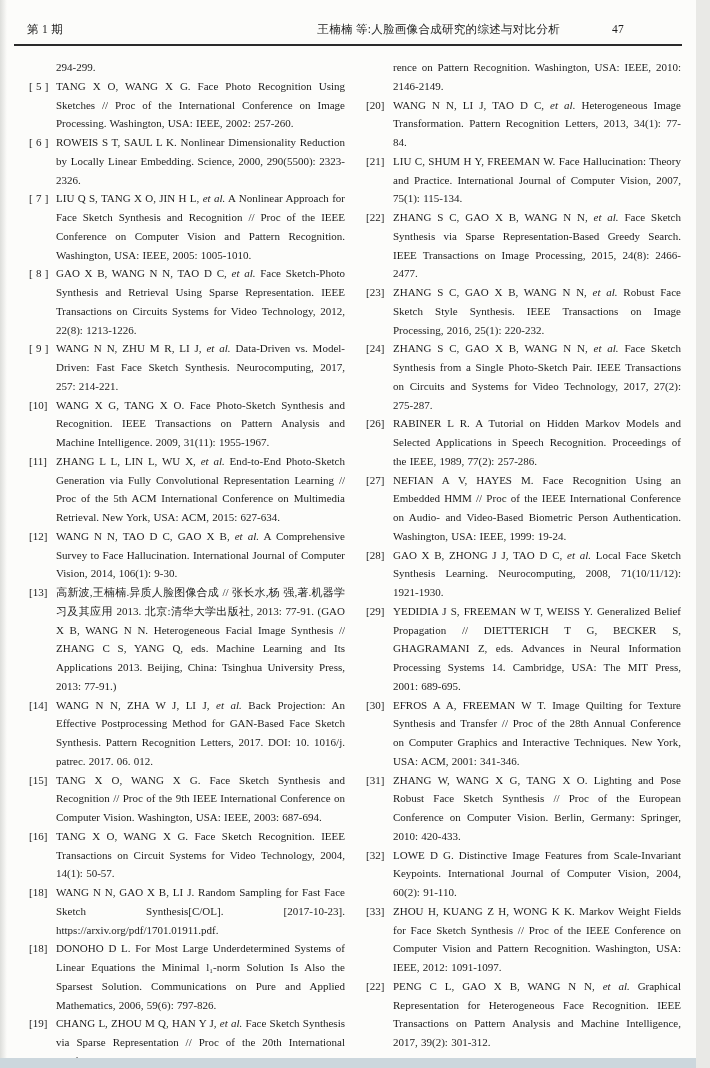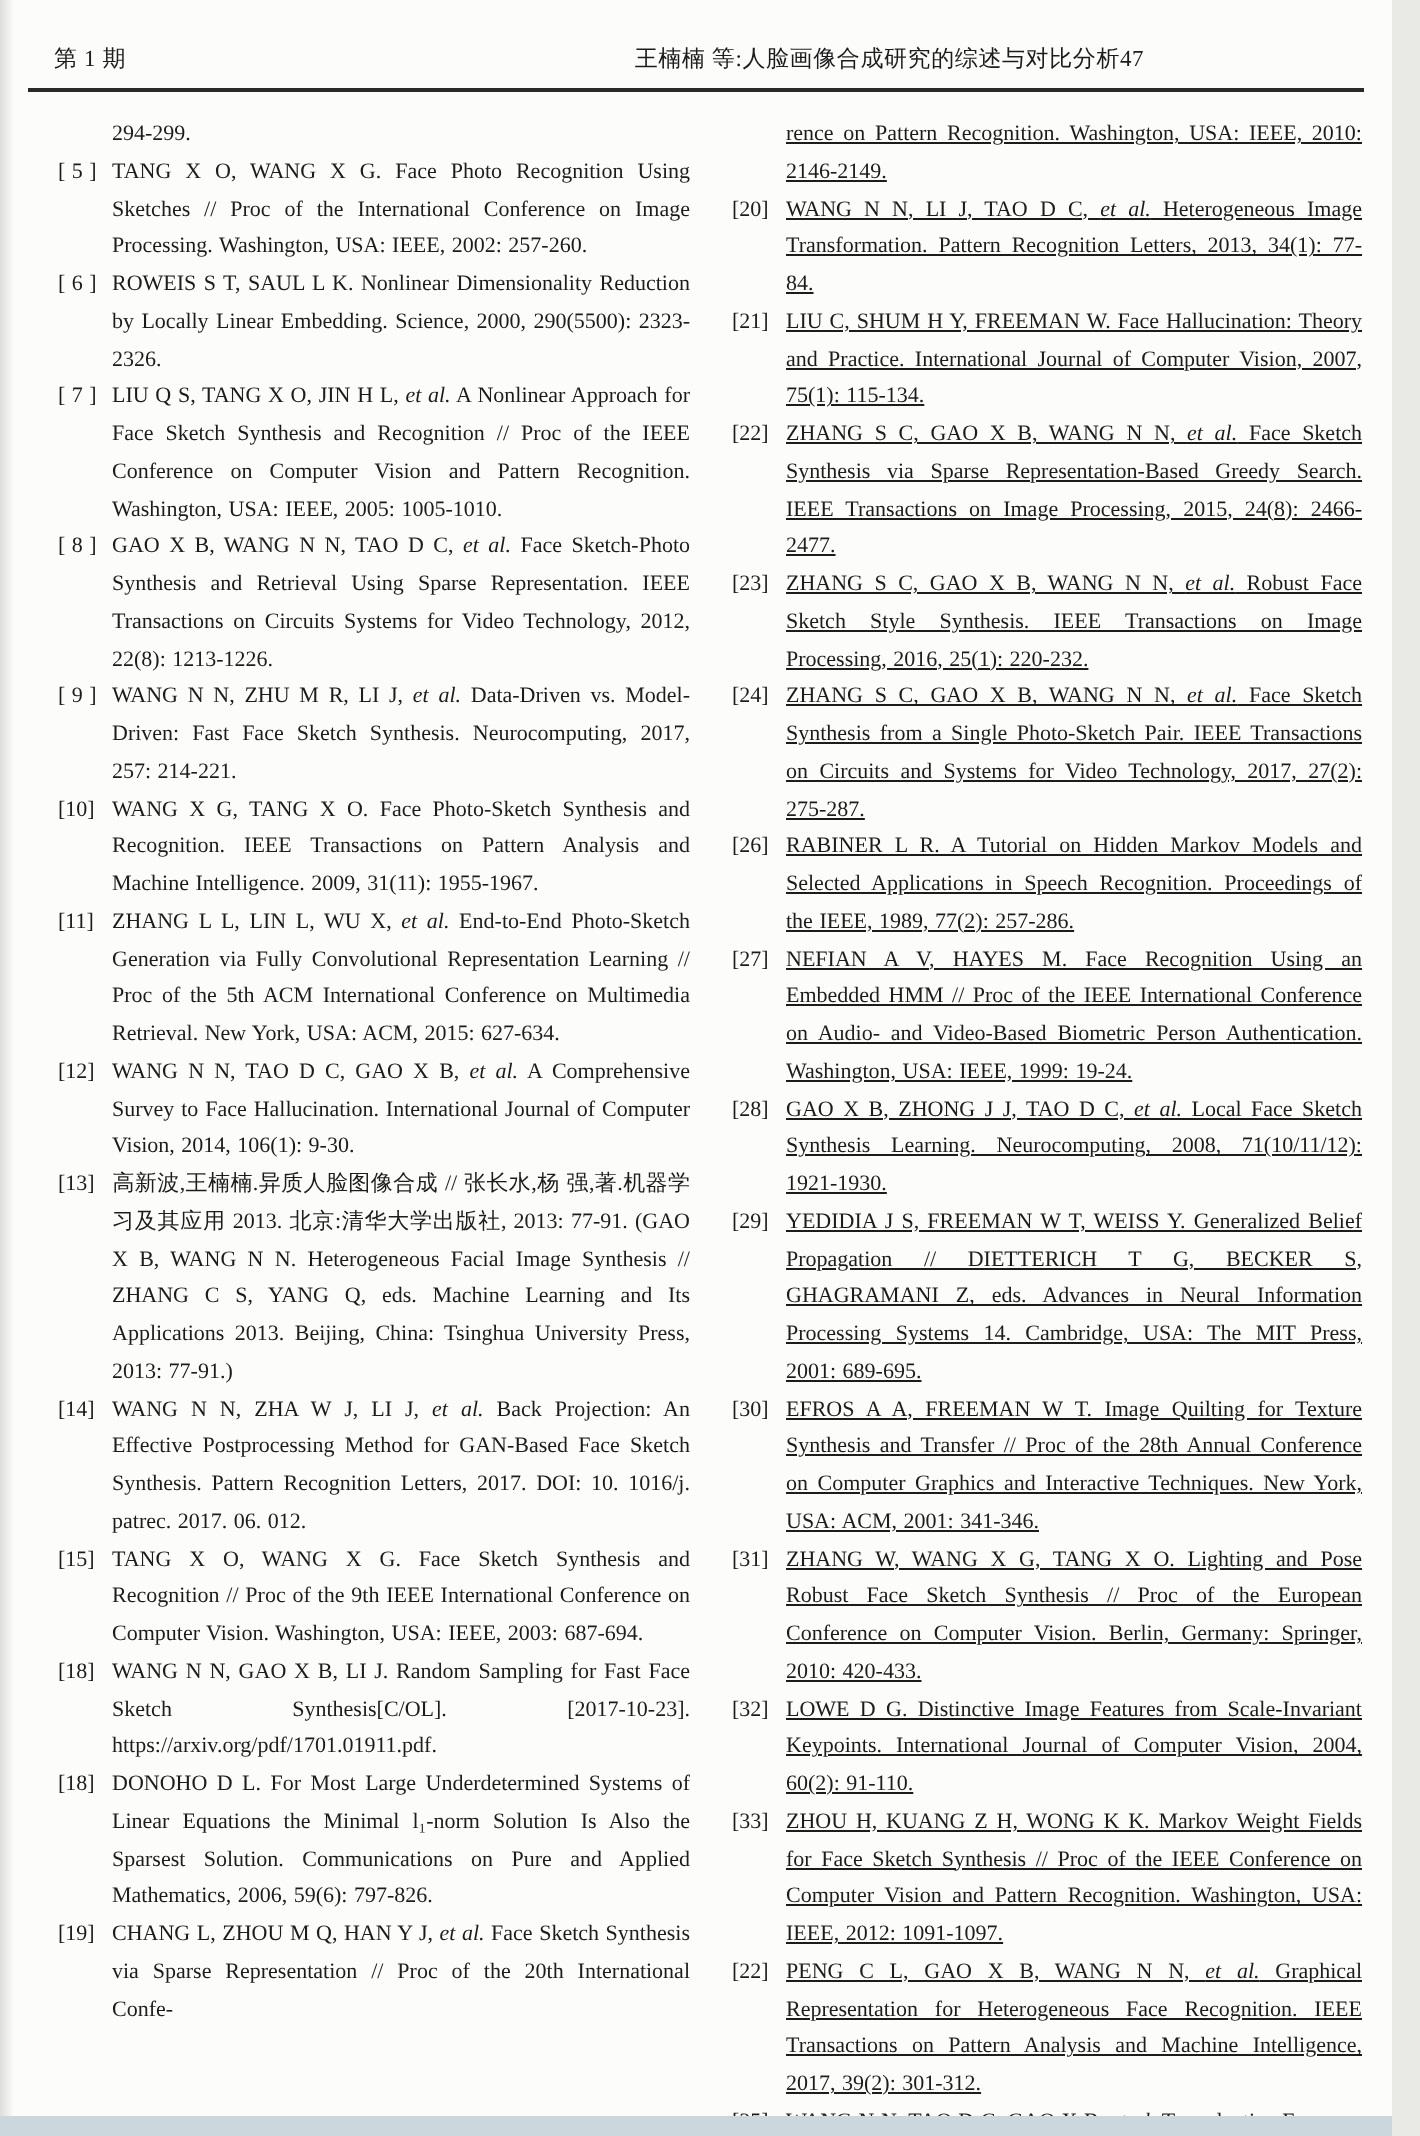--- a/index.html
+++ b/index.html
@@ -24,42 +24,42 @@
     position: absolute; left: 0; right: 0; bottom: 0; height: 10px;
   }
   .header {
     display: flex; justify-content: space-between; align-items: baseline;
     padding: 22px 16px 0 27px;
     font-size: 11.5px;
     letter-spacing: 0.3px;
   }
   .header .issue { min-width: 120px; }
   .header .title { flex: 1; text-align: right; }
-  .header .pageno { min-width: 120px; text-align: left; padding-right: 4px; }
+  .header .pageno { min-width: 120px; text-align: center; padding-right: 4px; }
   .header-rule {
     margin: 7px 14px 0 14px;
     border: 0;
     border-top: 2px solid #2a2a2a;
     height: 0;
   }
   .columns {
     display: flex;
     gap: 21px;
     padding: 12px 15px 0 29px;
     overflow: hidden;
   }
   .col {
     font-size: 11px;
     line-height: 18.75px;
     text-align: justify;
     overflow: hidden;
     height: 1000px;
   }
   .col-left  { width: 316px; flex: 0 0 316px; }
-  .col-right { flex: 1; text-decoration: underline; }
+  .col-right { flex: 1; }
   .ref-item {
     padding-left: 27px;
     text-indent: -27px;
     word-spacing: 0.5px;
   }
   .ref-label {
     display: inline-block;
     width: 24px;
     margin-right: 3px;
     text-indent: 0;
@@ -123,20 +123,23 @@
   </div>
 
   <div class="ref-item">
     <span class="ref-label">[14]</span><span class="ref-text">WANG N N, ZHA W J, LI J, <i>et al.</i> Back Projection: An Effective Postprocessing Method for GAN-Based Face Sketch Synthesis. Pattern Recognition Letters, 2017. DOI: 10. 1016/j. patrec. 2017. 06. 012.</span>
   </div>
 
   <div class="ref-item">
     <span class="ref-label">[15]</span><span class="ref-text">TANG X O, WANG X G. Face Sketch Synthesis and Recognition // Proc of the 9th IEEE International Conference on Computer Vision. Washington, USA: IEEE, 2003: 687-694.</span>
   </div>
 
+  <div class="ref-item">
+    <span class="ref-label">[16]</span><span class="ref-text">TANG X O, WANG X G. Face Sketch Recognition. IEEE Transactions on Circuit Systems for Video Technology, 2004, 14(1): 50-57.</span>
+  </div>
 
   <div class="ref-item">
     <span class="ref-label">[18]</span><span class="ref-text">WANG N N, GAO X B, LI J. Random Sampling for Fast Face Sketch Synthesis[C/OL]. [2017-10-23]. https://arxiv.org/pdf/1701.01911.pdf.</span>
   </div>
 
   <div class="ref-item">
     <span class="ref-label">[18]</span><span class="ref-text">DONOHO D L. For Most Large Underdetermined Systems of Linear Equations the Minimal l₁-norm Solution Is Also the Sparsest Solution. Communications on Pure and Applied Mathematics, 2006, 59(6): 797-826.</span>
   </div>
 
   <div class="ref-item">

